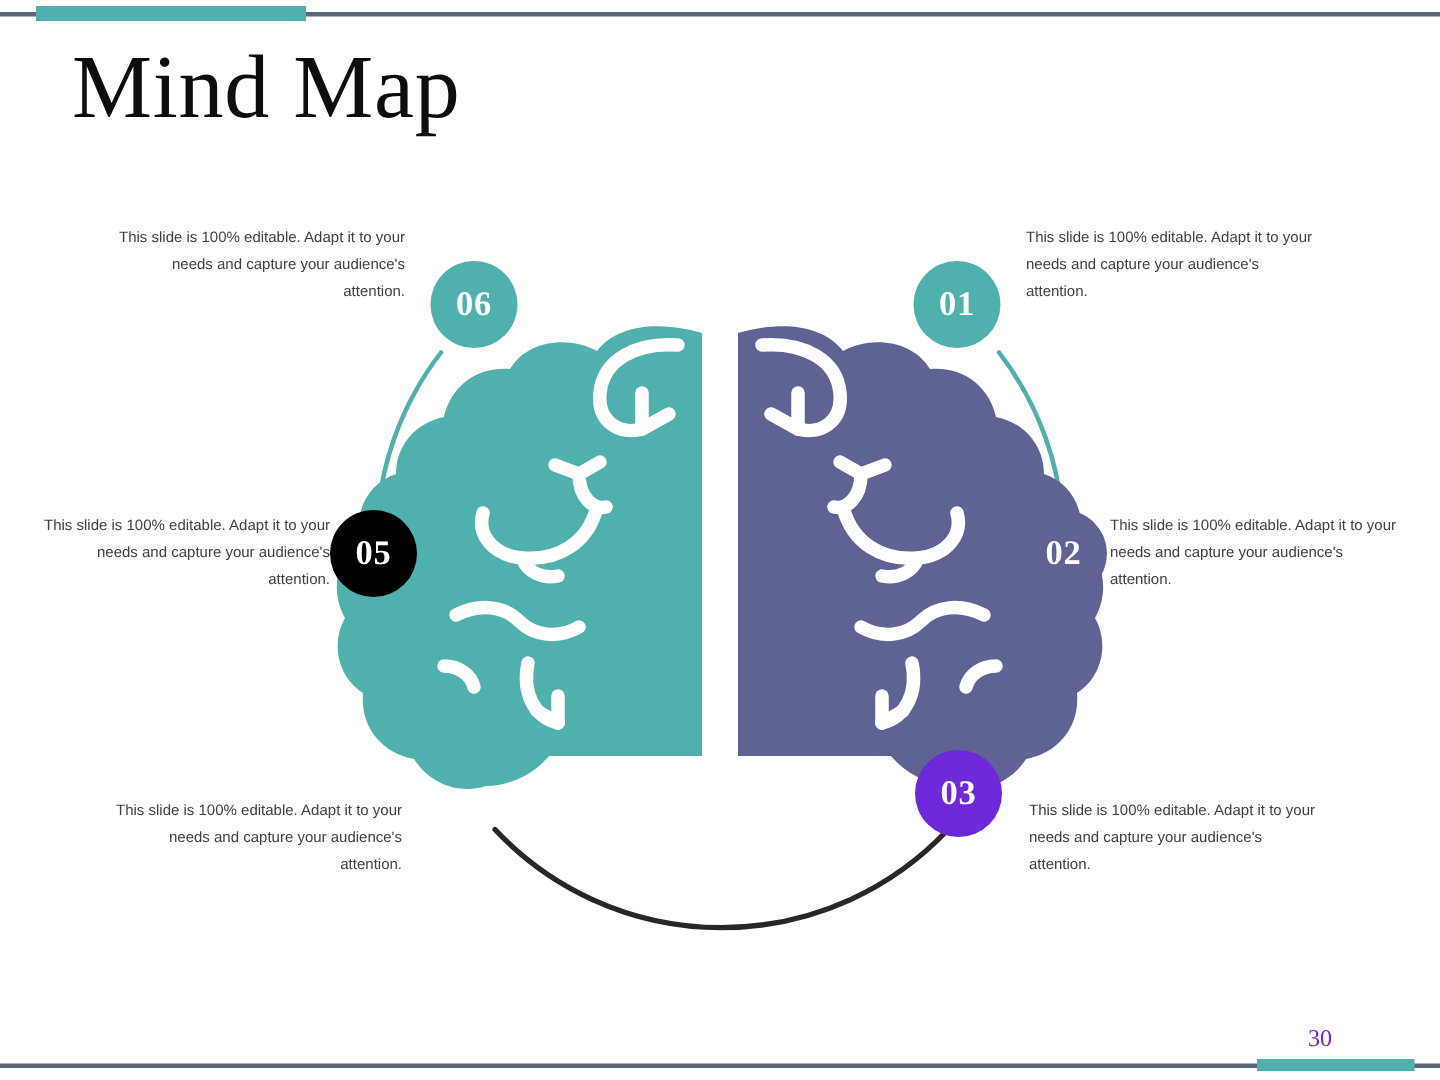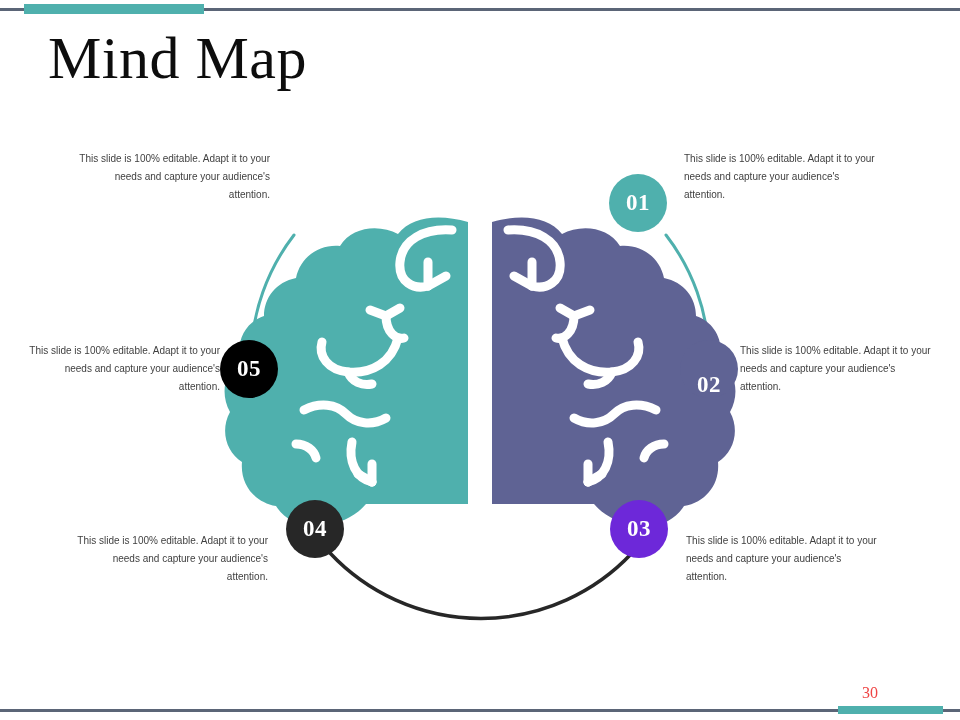--- a/index.html
+++ b/index.html
@@ -50,24 +50,24 @@
     color: #0d0d0d;
     letter-spacing: 0.5px;
     white-space: nowrap;
   }
 
   
   .page-number {
     position: absolute;
     left: 852px; top: 684px;
     width: 36px;
-    text-align: center;
+    text-align: right;
     font-family: "Liberation Serif", serif;
     font-size: 16px;
-    color: #ef4444;
+    color: #6d28d9;
   }
 
   
   .stage {
     position: absolute;
     left: 0; top: 0;
     width: 960px; height: 720px;
   }
   .stage > svg {
     position: absolute;
@@ -82,21 +82,21 @@
     display: flex;
     align-items: center;
     justify-content: center;
     font-family: "Liberation Serif", serif;
     font-size: 23px;
     font-weight: bold;
     color: #ffffff;
     letter-spacing: 0.5px;
   }
   .node-01 { left: 609px; top: 174px; background: #4fb0ad; }
-  .node-02 { left: 680px; top: 340px; background: #5f6394; align-items: flex-end; }
+  .node-02 { left: 680px; top: 340px; background: #5f6394; }
   .node-03 { left: 610px; top: 500px; background: #6d28d9; }
   .node-04 { left: 286px; top: 500px; background: #272727; }
   .node-05 { left: 220px; top: 340px; background: #000000; }
   .node-06 { left: 287px; top: 174px; background: #4fb0ad; }
 
   
   .caption {
     position: absolute;
     width: 196px;
     font-size: 10px;
@@ -211,25 +211,25 @@
 
   <div class="node node-01">
     <span>01</span>
   </div>
   <div class="node node-02">
     <span>02</span>
   </div>
   <div class="node node-03">
     <span>03</span>
   </div>
-  <div class="node node-04">
-    <span>04</span>
-  </div>
   <div class="node node-05">
     <span>05</span>
+  </div>
+  <div class="node node-06">
+    <span>06</span>
   </div>
 
   <div class="caption right-align cap-06">This slide is 100% editable. Adapt it to your needs and capture your audience's attention.</div>
   <div class="caption right-align cap-05">This slide is 100% editable. Adapt it to your needs and capture your audience's attention.</div>
   <div class="caption right-align cap-04">This slide is 100% editable. Adapt it to your needs and capture your audience's attention.</div>
 
   <div class="caption left-align cap-01">This slide is 100% editable. Adapt it to your needs and capture your audience's attention.</div>
   <div class="caption left-align cap-02">This slide is 100% editable. Adapt it to your needs and capture your audience's attention.</div>
   <div class="caption left-align cap-03">This slide is 100% editable. Adapt it to your needs and capture your audience's attention.</div>
 </div>

